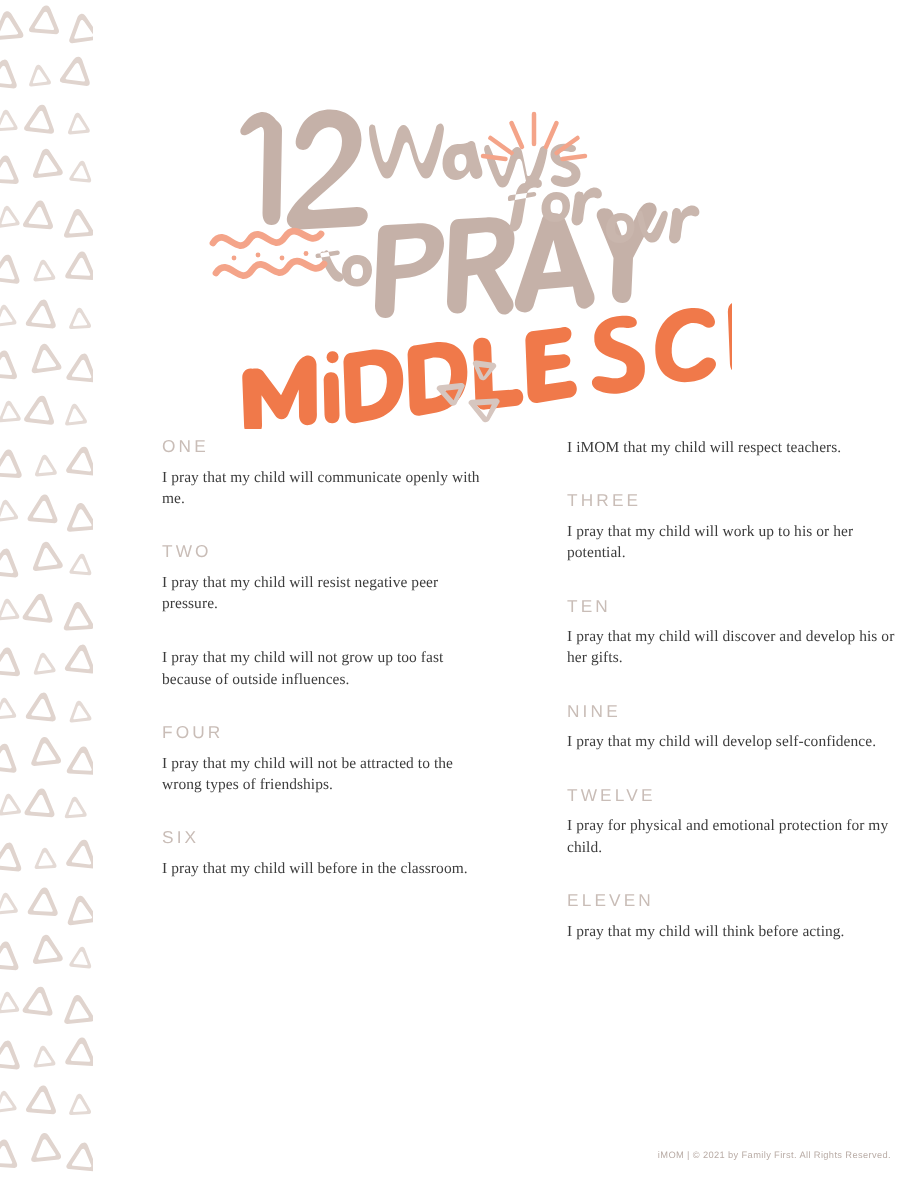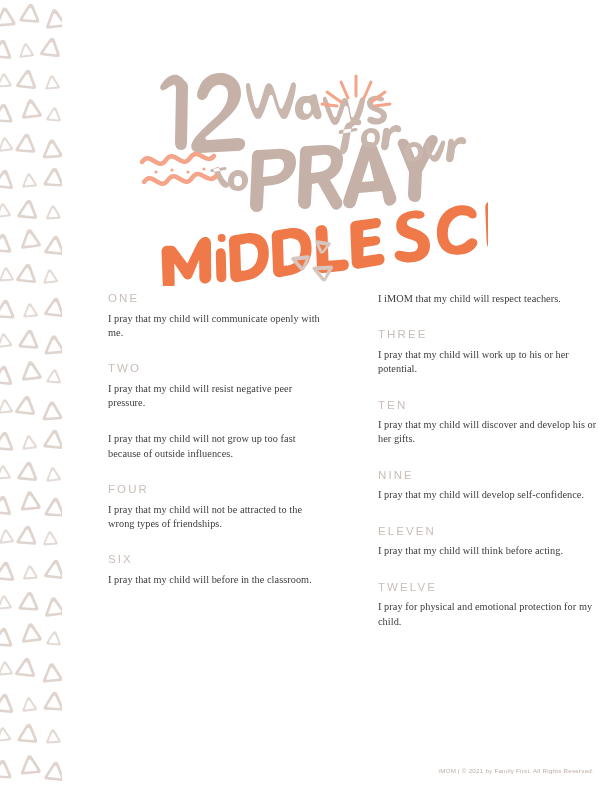--- a/index.html
+++ b/index.html
@@ -466,23 +466,23 @@
     </div>
     <div class="prayer-item">
       <p class="prayer-number">TEN</p>
       <p class="prayer-text">I pray that my child will discover and develop his or her gifts.</p>
     </div>
     <div class="prayer-item">
       <p class="prayer-number">NINE</p>
       <p class="prayer-text">I pray that my child will develop self-confidence.</p>
     </div>
     <div class="prayer-item">
+      <p class="prayer-number">TWELVE</p>
+      <p class="prayer-text">I pray for physical and emotional protection for my child.</p>
+    </div>
+    <div class="prayer-item">
       <p class="prayer-number">ELEVEN</p>
       <p class="prayer-text">I pray that my child will think before acting.</p>
     </div>
-    <div class="prayer-item">
-      <p class="prayer-number">TWELVE</p>
-      <p class="prayer-text">I pray for physical and emotional protection for my child.</p>
-    </div>
   </div>
 </div>
 
 <div id="footer">iMOM | © 2021 by Family First. All Rights Reserved.</div>
 
 </body></html>

